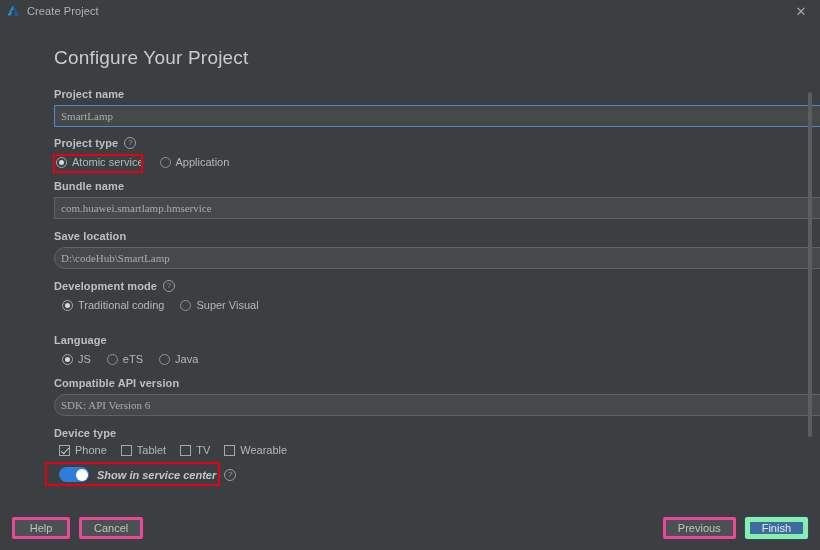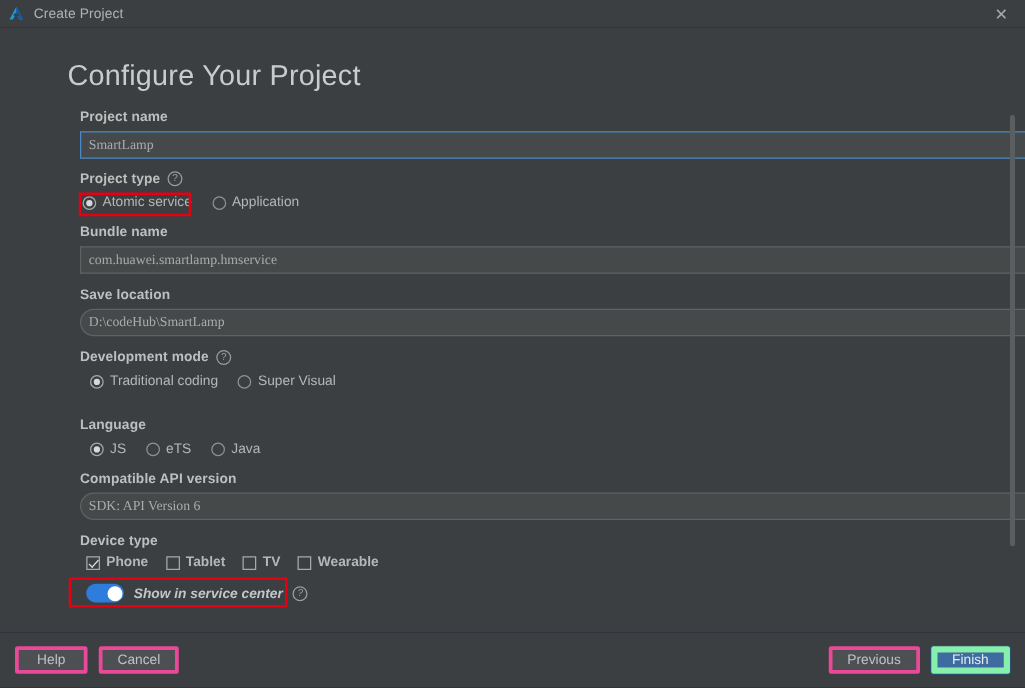--- a/index.html
+++ b/index.html
@@ -15,21 +15,21 @@
     font-family: "Liberation Sans", sans-serif;
     font-size: 11px;
     color: #bbbbbb;
     -webkit-font-smoothing: antialiased;
   }
 
   .window {
     position: relative;
     width: 820px;
     height: 550px;
-    background: #0f172a;
+    background: #15803d;
     display: flex;
     flex-direction: column;
   }
 
   
   .titlebar {
     height: 22px;
     background: #3c3f41;
     display: flex;
     align-items: center;
@@ -71,29 +71,29 @@
     position: relative;
     flex: 1 1 auto;
     background: #3c3f41;
     overflow: hidden;
   }
 
   .page-title {
     position: absolute;
     left: 54px;
     top: 25px;
-    font-size: 23px;
+    font-size: 19px;
     color: #c9ccce;
     font-weight: 400;
     letter-spacing: .2px;
   }
 
   .form {
     position: absolute;
-    left: 64px;
+    left: 54px;
     top: 66px;
     width: 678px;
   }
 
   .field-label {
     font-size: 11px;
     font-weight: bold;
     color: #bfbfbf;
     display: flex;
     align-items: center;
@@ -446,21 +446,21 @@
         <div class="text-input with-icon">
           <span>SDK: API Version 6</span>
           <span class="input-caret"></span>
         </div>
       </div>
 
       <div style="margin-top:11px;">
         <div class="field-label">
           <span>Device type</span>
         </div>
-        <div class="row-group" style="padding-left:5px;font-weight:bold;">
+        <div class="row-group" style="padding-left:5px;">
           <div class="check-item">
             <span class="checkbox checked"></span>
             <span class="check-label">Phone</span>
           </div>
           <div class="check-item">
             <span class="checkbox"></span>
             <span class="check-label">Tablet</span>
           </div>
           <div class="check-item">
             <span class="checkbox"></span>

